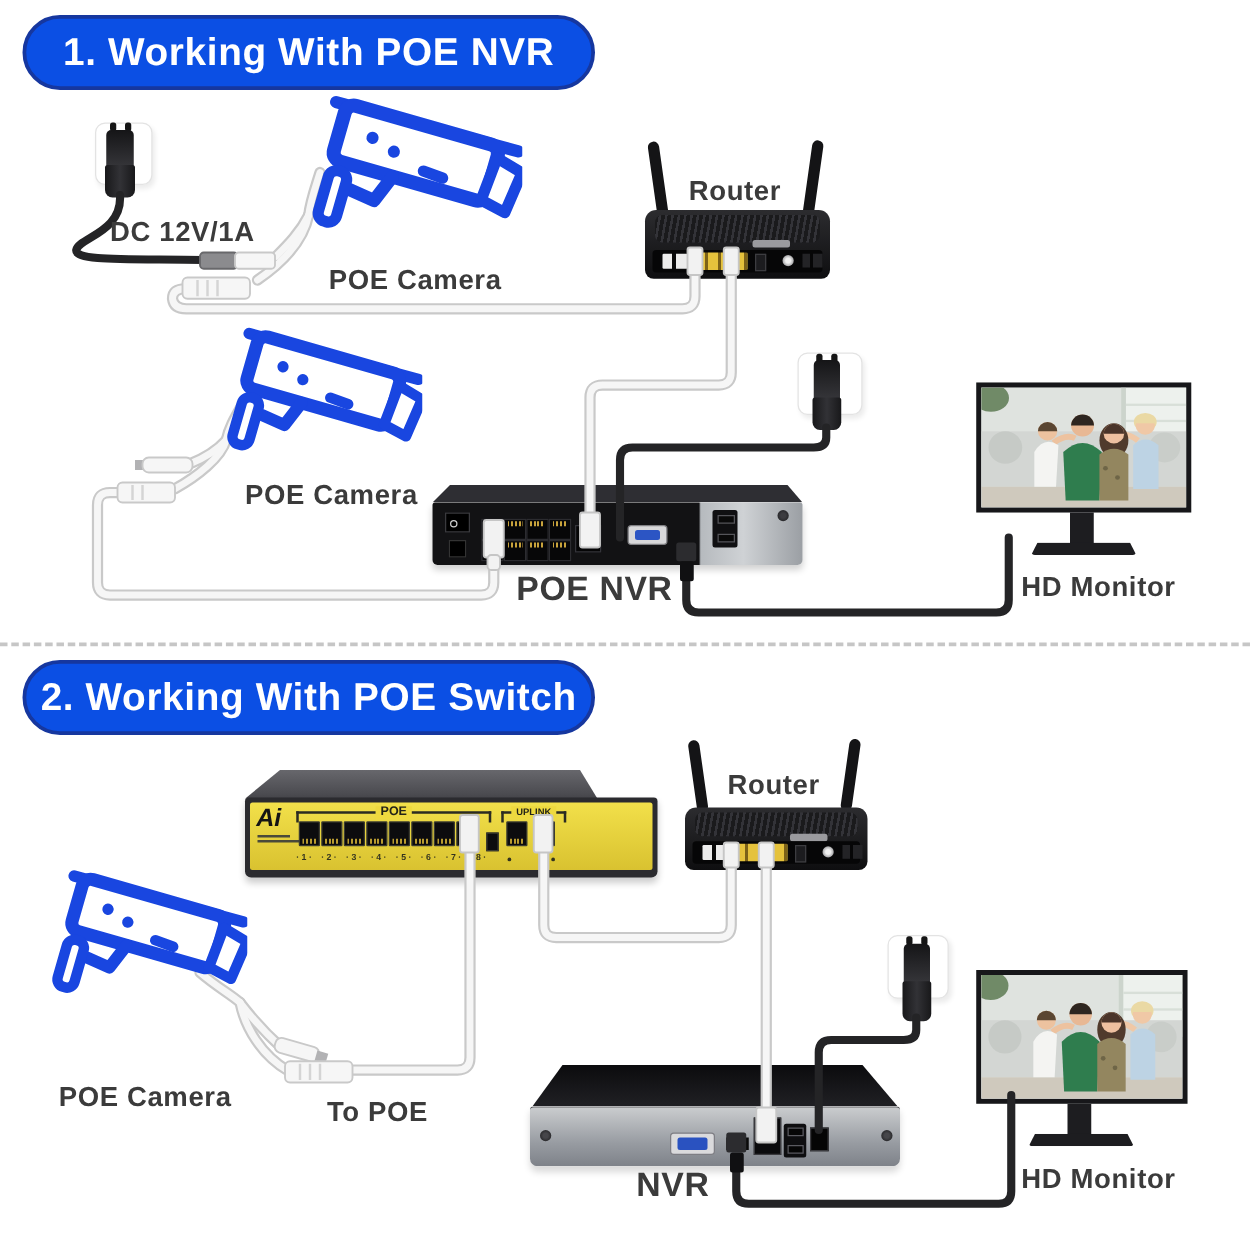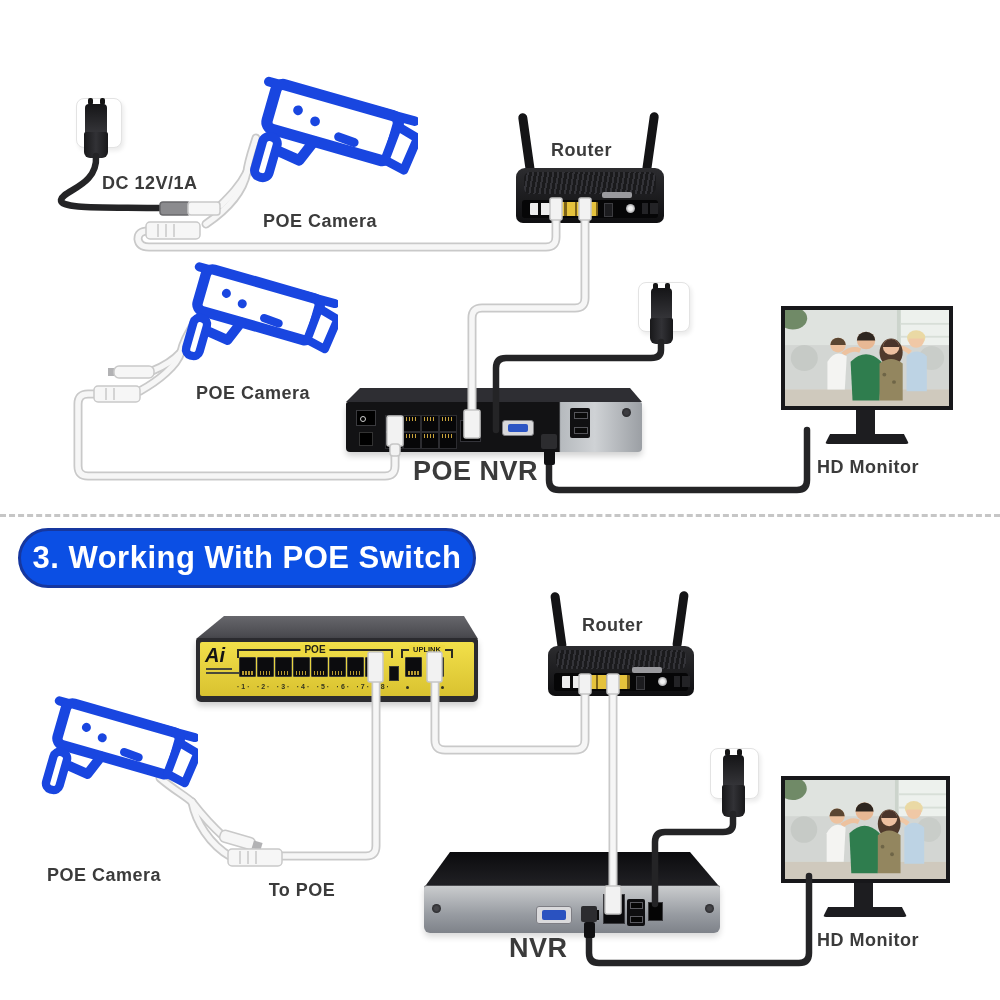--- a/index.html
+++ b/index.html
@@ -1,19 +1,19 @@
 <!DOCTYPE html>
 <html><head>
 <meta charset="utf-8">
 <style>
   html,body{margin:0;padding:0;background:#fff;}
   .canvas{position:relative;width:1000px;height:1000px;background:#fff;overflow:hidden;
           font-family:"Liberation Sans",sans-serif;}
   
-  .label{position:absolute;font-weight:600;font-size:18px;color:#3b3b3b;letter-spacing:.5px;
+  .label{position:absolute;font-weight:600;font-size:22px;color:#3b3b3b;letter-spacing:.5px;
          white-space:nowrap;z-index:7;}
   .label.center{text-align:center;white-space:normal;line-height:24px;}
   .banner{position:absolute;left:18px;width:452px;height:54px;background:#0b4fe4;
           border:3px solid #16379f;border-radius:30px;display:flex;align-items:center;
           justify-content:center;color:#fff;font-weight:700;font-size:31px;letter-spacing:.5px;
           z-index:7;}
   .divider{position:absolute;left:0;right:0;top:514px;border-top:3px dashed #c6c6c6;z-index:1;}
   
   .outlet{position:absolute;z-index:2;}
   .outlet .plate{position:absolute;background:#fff;border:1px solid #e3e3e3;border-radius:8px;
@@ -96,21 +96,21 @@
   .nvr2 .usbb:before,.nvr2 .usbb:after{content:"";position:absolute;left:3px;width:11px;height:5px;
               background:#060606;border:1px solid #5a5a60;}
   .nvr2 .usbb:before{top:3px;} .nvr2 .usbb:after{bottom:3px;}
   .nvr2 .pjack{position:absolute;left:224px;top:16px;width:13px;height:17px;background:#050505;
                border:1px solid #3a3a3e;}
   
   .switch{position:absolute;z-index:2;}
   .switch .stop{position:absolute;left:0;top:0;width:282px;height:23px;
                 background:linear-gradient(180deg,#67676c,#46464b);
                 clip-path:polygon(28px 0,268px 0,282px 23px,0 23px);}
-  .switch .sface{position:absolute;left:0;top:22px;width:282px;height:64px;background:#2b2b2f;
+  .switch .sface{position:absolute;left:0;top:22px;width:330px;height:64px;background:#2b2b2f;
                  border-radius:3px 3px 5px 5px;box-shadow:0 4px 6px rgba(0,0,0,.2);}
   .switch .panel{position:absolute;left:4px;top:4px;right:4px;bottom:6px;border-radius:2px;
                  background:linear-gradient(180deg,#f2e04a,#d9c230);}
   .switch .ailogo{position:absolute;left:5px;top:2px;font-weight:700;font-style:italic;
                   font-size:20px;color:#141414;}
   .switch .subline{position:absolute;left:6px;height:2px;background:#4a4a3a;}
   .switch .bracket{position:absolute;top:7px;height:7px;border:2px solid #2b2b22;border-bottom:none;}
   .switch .bracket span{position:absolute;left:50%;top:-6px;transform:translateX(-50%);
                   background:#eed93f;padding:0 4px;font-weight:700;font-size:10px;color:#232318;
                   line-height:10px;}
@@ -443,25 +443,28 @@
   <svg class="cam" style="left:246px;top:66px;width:172px;height:150px;" viewBox="0 0 230 190">
       <use href="#cam-sym"></use>
     </svg>
   <svg class="cam" style="left:178px;top:252px;width:160px;height:140px;" viewBox="0 0 230 190">
       <use href="#cam-sym"></use>
     </svg>
   <svg class="cam" style="left:38px;top:686px;width:160px;height:140px;" viewBox="0 0 230 190">
       <use href="#cam-sym"></use>
     </svg>
 
+  <div class="banner" style="top:12px;">
+    <span>1. Working With POE NVR</span>
+  </div>
   <div class="banner" style="top:528px;">
-    <span>3. Working With POE Switch</span>
-  </div>
-
-  <div class="label" style="left:102px;top:173px;">DC 12V/1A</div>
+    <span>2. Working With POE Switch</span>
+  </div>
+
+  <div class="label" style="left:88px;top:173px;">DC 12V/1A</div>
   <div class="label" style="left:263px;top:211px;">POE Camera</div>
   <div class="label" style="left:551px;top:140px;">Router</div>
   <div class="label" style="left:196px;top:383px;">POE Camera</div>
   <div class="label" style="left:413px;top:456px;font-size:27px;">POE NVR</div>
   <div class="label" style="left:817px;top:457px;">HD Monitor</div>
 
   <div class="label" style="left:582px;top:615px;">Router</div>
   <div class="label" style="left:47px;top:865px;">POE Camera</div>
   <div class="label center" style="left:234px;top:878px;width:136px;">
     <span>To POE</span><br>

